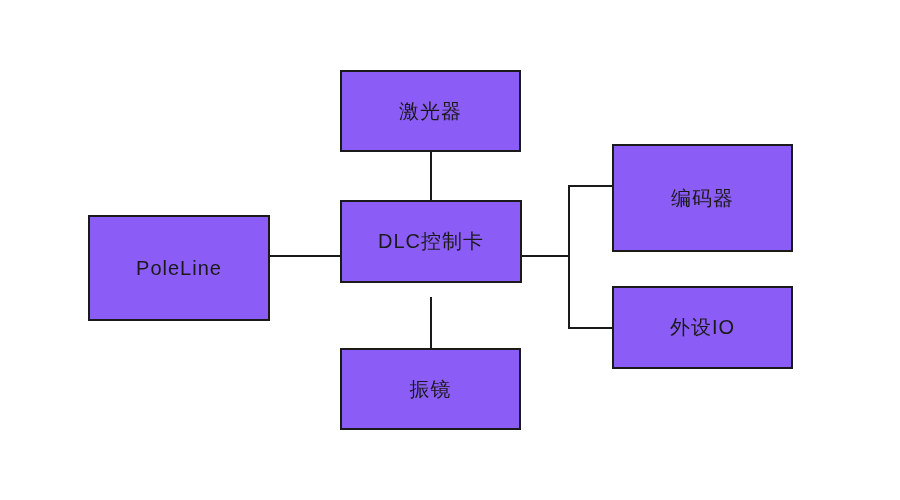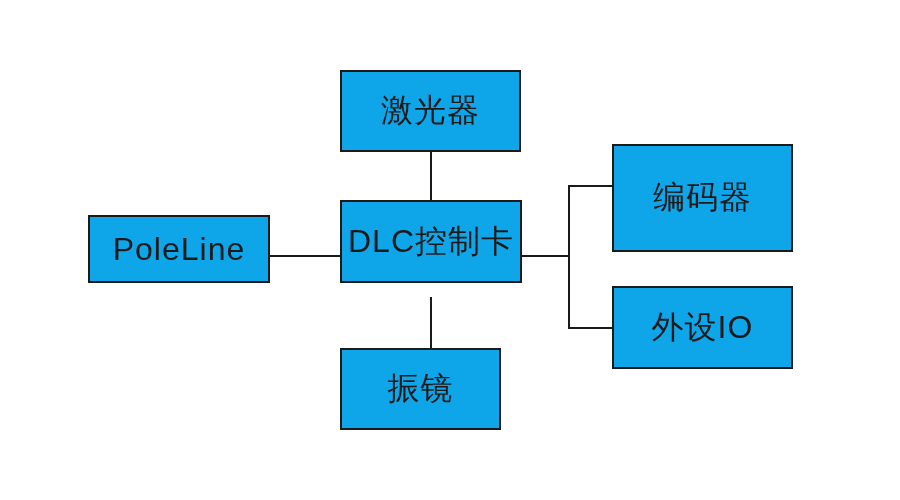--- a/index.html
+++ b/index.html
@@ -12,42 +12,42 @@
     width: 900px;
     height: 500px;
     background: #ffffff;
     overflow: hidden;
     font-family: "Liberation Sans", "DejaVu Sans", sans-serif;
   }
   .node {
     position: absolute;
     box-sizing: border-box;
     border: 2px solid #1a1a1a;
-    background: #0ea5e9;
+    background: #8b5cf6;
     display: flex;
     align-items: center;
     justify-content: center;
-    font-size: 32px;
+    font-size: 20px;
     color: #1a1a1a;
     letter-spacing: 1px;
     white-space: nowrap;
     z-index: 2;
   }
   .connector {
     position: absolute;
     background: #1a1a1a;
     z-index: 1;
   }
   
   .node-laser     { left: 340px; top: 70px;  width: 181px; height: 82px; }
-  .node-poleline  { left: 88px;  top: 215px; width: 182px; height: 68px; }
+  .node-poleline  { left: 88px;  top: 215px; width: 182px; height: 106px; }
   .node-dlc       { left: 340px; top: 200px; width: 182px; height: 83px; }
   .node-encoder   { left: 612px; top: 144px; width: 181px; height: 108px; }
   .node-io        { left: 612px; top: 286px; width: 181px; height: 83px; text-align: right; }
-  .node-galvo     { left: 340px; top: 348px; width: 161px; height: 82px; }
+  .node-galvo     { left: 340px; top: 348px; width: 181px; height: 82px; }
   
   .conn-laser-dlc      { left: 430px; top: 152px; width: 2px;  height: 62px; }
   .conn-poleline-dlc   { left: 270px; top: 255px; width: 70px; height: 2px; }
   .conn-dlc-galvo      { left: 430px; top: 297px; width: 2px;  height: 51px; }
   .conn-dlc-branch     { left: 522px; top: 255px; width: 47px; height: 2px; }
   .conn-branch-vert    { left: 568px; top: 185px; width: 2px;  height: 144px; }
   .conn-branch-encoder { left: 568px; top: 185px; width: 44px; height: 2px; }
   .conn-branch-io      { left: 568px; top: 327px; width: 44px; height: 2px; }
 </style>
 </head>

